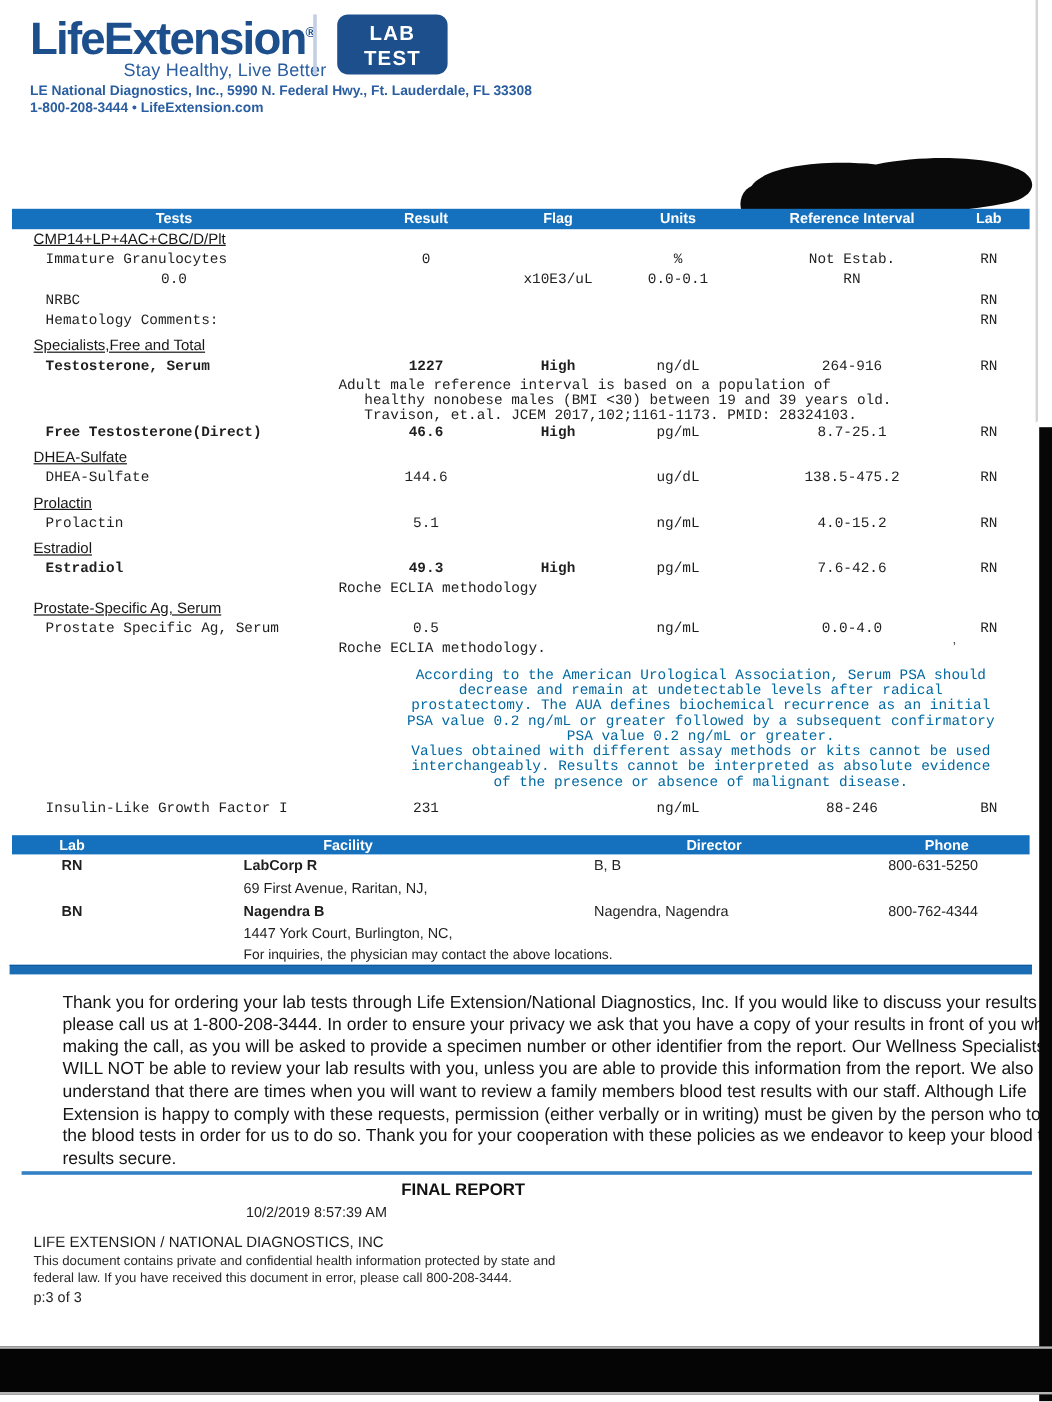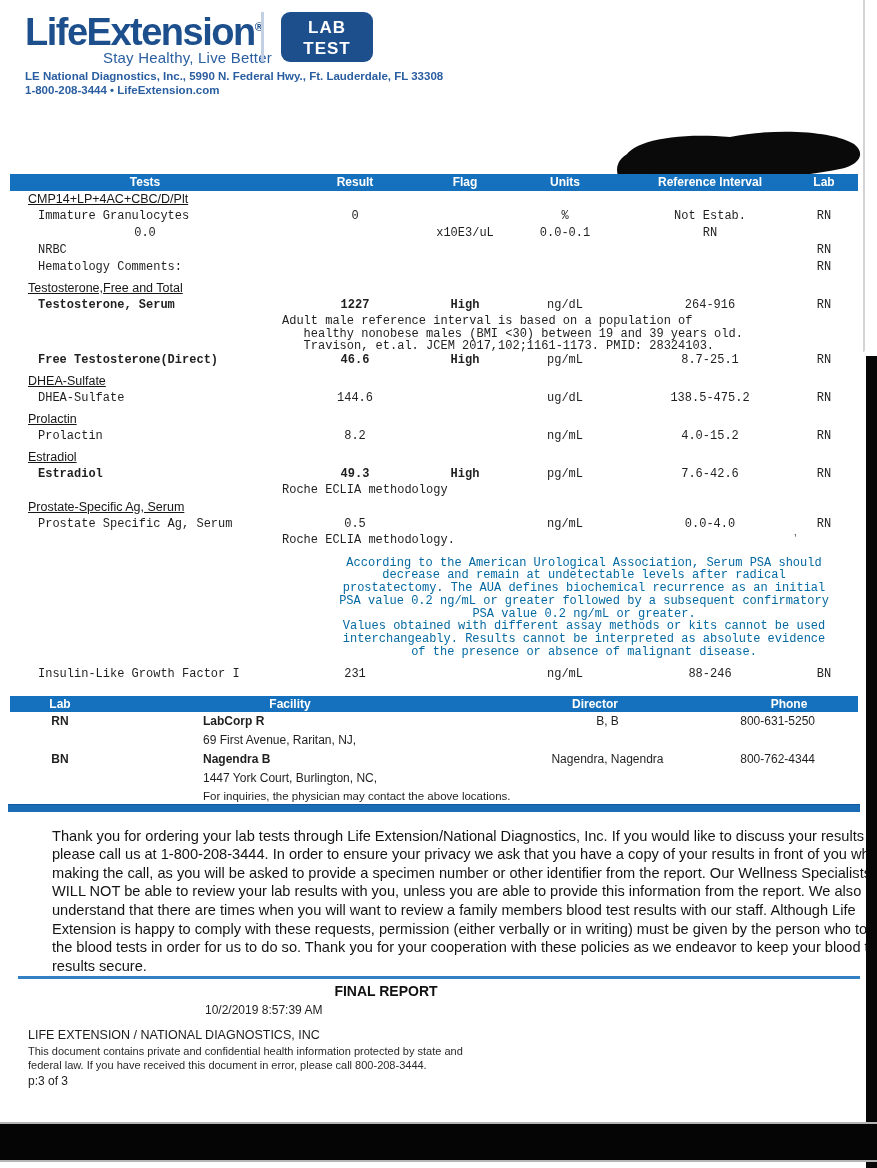--- a/index.html
+++ b/index.html
@@ -40,21 +40,21 @@
               margin:10px 0 8px 300px;white-space:pre;color:#0369a1;text-align:center;}
 
   
   .lt-header{position:absolute;left:10px;top:696px;width:848px;height:16px;background:#1571bd;
              display:grid;grid-template-columns:100px 360px 250px 138px;
              color:#fff;font-weight:bold;font-size:12px;line-height:16px;text-align:center;}
   .lt-body{position:absolute;left:10px;top:713px;width:848px;font-size:12px;}
   .lt-row{display:grid;grid-template-columns:100px 360px 250px 138px;height:19px;line-height:17px;}
   .lt-row .lab{text-align:center;font-weight:bold;}
   .lt-row .fac{padding-left:93px;font-weight:bold;}
-  .lt-row .dir{padding-left:25px;text-align:center;}
+  .lt-row .dir{padding-left:25px;}
   .lt-row .ph{text-align:right;padding-right:43px;}
   .lt-addr{height:19px;line-height:16px;padding-left:193px;font-size:12px;}
   .lt-foot{height:16px;line-height:14px;padding-left:193px;font-size:11.5px;}
 
   
   .div-thick{position:absolute;left:8px;top:804px;width:852px;height:7px;background:#1a6cb5;border-top:1px solid #0f5a9e;}
   .disclaimer{position:absolute;left:20px;top:812px;width:845px;font-size:14.6px;line-height:18.6px;color:#141414;margin-left:32px;}
   .div-thin{position:absolute;left:18px;top:976px;width:842px;height:3px;background:#3381c4;}
 
   
@@ -127,21 +127,21 @@
         <div class="c c5">RN</div>
       </div>
       <div class="rt-row">
         <div class="c c0">Hematology Comments:</div>
         <div class="c c1"></div>
         <div class="c c2"></div>
         <div class="c c3"></div>
         <div class="c c4"></div>
         <div class="c c5">RN</div>
       </div>
-      <div class="rt-section"><span>Testosterone,Free and Total</span></div>
+      <div class="rt-section"><span>Specialists,Free and Total</span></div>
       <div class="rt-row bold">
         <div class="c c0">Testosterone, Serum</div>
         <div class="c c1">1227</div>
         <div class="c c2">High</div>
         <div class="c c3">ng/dL</div>
         <div class="c c4">264-916</div>
         <div class="c c5">RN</div>
       </div>
       <div class="rt-note">Adult male reference interval is based on a population of</div>
       <div class="rt-note">   healthy nonobese males (BMI &lt;30) between 19 and 39 years old.</div>
@@ -159,21 +159,21 @@
         <div class="c c0">DHEA-Sulfate</div>
         <div class="c c1">144.6</div>
         <div class="c c2"></div>
         <div class="c c3">ug/dL</div>
         <div class="c c4">138.5-475.2</div>
         <div class="c c5">RN</div>
       </div>
       <div class="rt-section"><span>Prolactin</span></div>
       <div class="rt-row">
         <div class="c c0">Prolactin</div>
-        <div class="c c1">8.2</div>
+        <div class="c c1">5.1</div>
         <div class="c c2"></div>
         <div class="c c3">ng/mL</div>
         <div class="c c4">4.0-15.2</div>
         <div class="c c5">RN</div>
       </div>
       <div class="rt-section"><span>Estradiol</span></div>
       <div class="rt-row bold">
         <div class="c c0">Estradiol</div>
         <div class="c c1">49.3</div>
         <div class="c c2">High</div>

